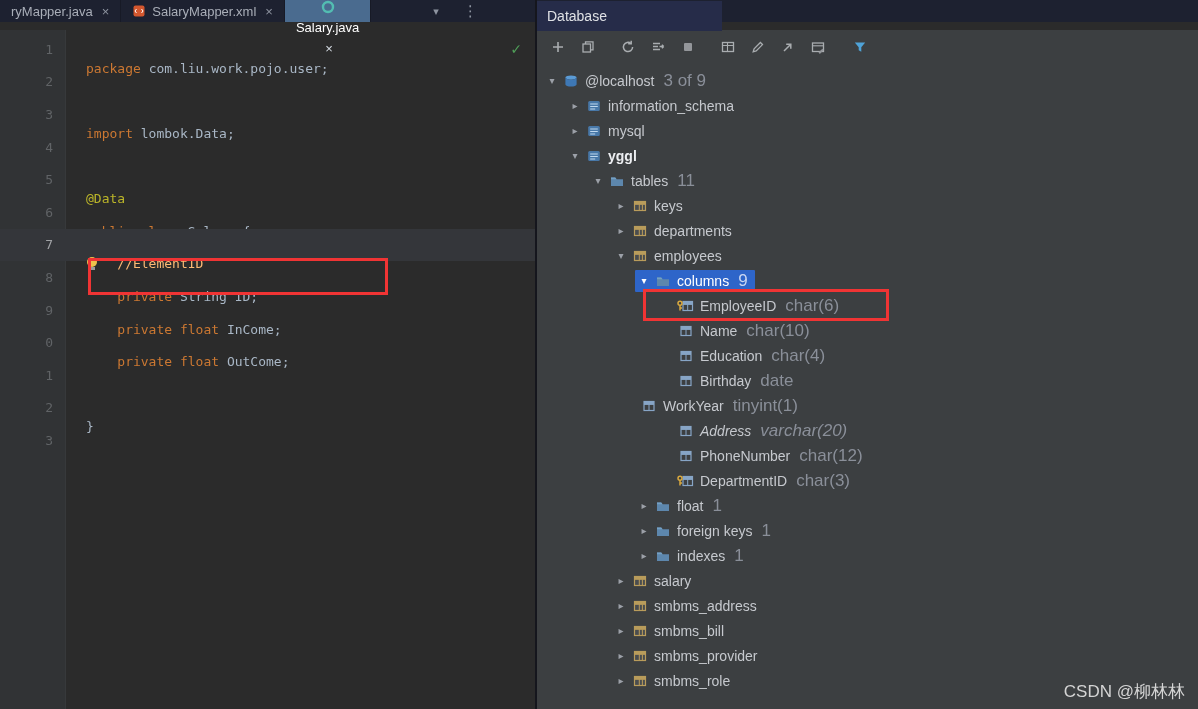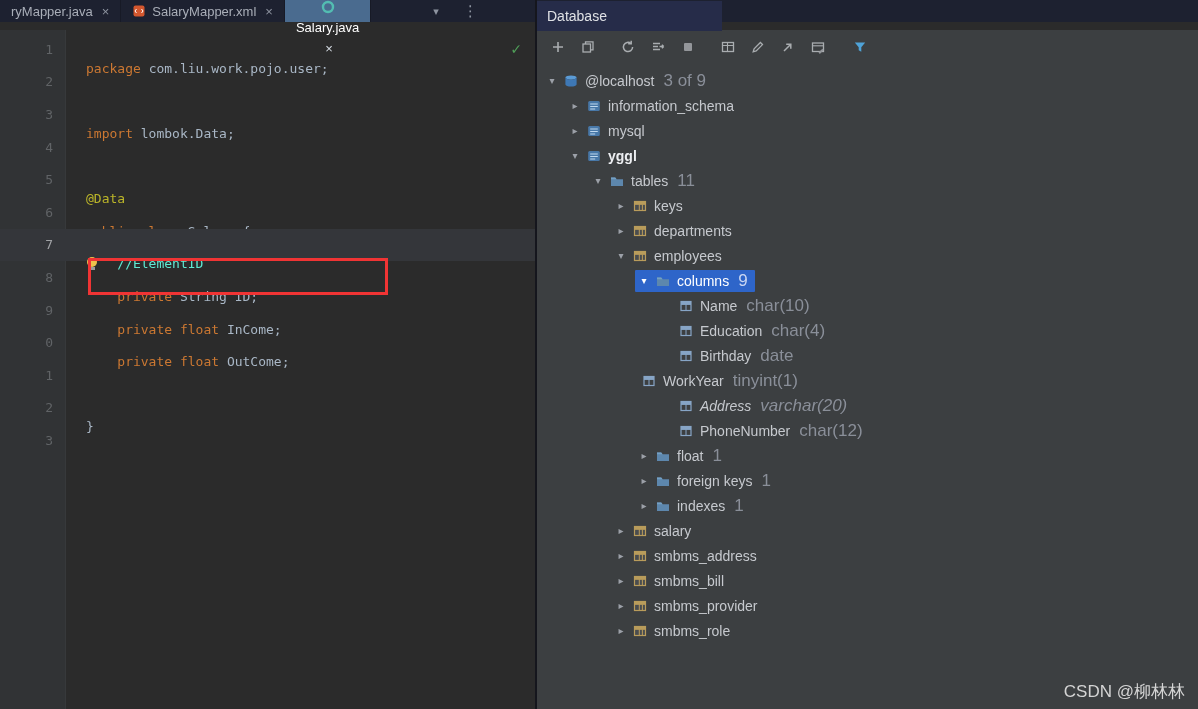--- a/index.html
+++ b/index.html
@@ -24,21 +24,21 @@
   .gutterbg{position:absolute;left:0;top:0;width:66px;height:100%;background:#313335;border-right:1px solid #37393b;}
   .codelines{position:absolute;left:0;top:3px;width:100%;}
   .codeline{position:relative;display:flex;height:32.6px;align-items:center;}
   .codeline.current{background:#34363a;}
   .codeline.current .gut{color:#a1a3a6;}
   .gut{flex:0 0 66px;text-align:right;padding-right:13px;font-size:13px;color:#606366;z-index:2;}
   .src{position:relative;flex:1;display:flex;align-items:center;font-size:13px;white-space:pre;height:100%;padding-left:20px;margin-top:38px;}
   .tok-kw{color:#cc7832}
   .tok-pl{color:#a9b7c6}
   .tok-ann{color:#bbb529}
-  .tok-cm{color:#5eead4}
+  .tok-cm{color:#fdba74}
   .bulb{position:absolute;left:21px;top:9px;width:10px;height:10px;border-radius:50%;background:#eec24c;}
   .bulb::after{content:"";position:absolute;left:2.5px;top:10px;width:5px;height:3px;background:#9b9b9b;}
   .editor-redbox{position:absolute;left:88px;top:-3px;width:300px;height:37px;border:3px solid #f03434;z-index:6;pointer-events:none;}
   .inspect{position:absolute;top:9px;right:14px;color:#4f9e58;font-size:16px;font-weight:bold;z-index:7;}
 
   
   .dbpanel{position:absolute;left:537px;top:30px;width:661px;height:679px;background:#3c3f41;}
   .dbtoolbar{height:37px;display:flex;align-items:center;padding-left:7px;gap:3px;}
   .tbtn{width:27px;height:25px;display:flex;align-items:center;justify-content:center;border-radius:3px;}
   .tbtn:nth-child(3){margin-left:10px;}
@@ -325,20 +325,37 @@
             </svg>
           </span>
           <span class="rlabel">columns</span>
           <span class="meta">9</span>
         </span>
       </div>
       <div class="dbrow" style="padding-left: 121px;">
         <span class="rowline">
           <span class="chev"></span>
           <span class="ricon">
+            <svg width="18" height="16">
+              <rect x="6" y="3.5" width="9.5" height="9" fill="none" stroke="#87a5c6" stroke-width="1.2"></rect>
+              <path d="M6 6.4h9.5M10.7 3.5v9" stroke="#87a5c6" stroke-width="1" fill="none"></path>
+              <rect x="6" y="3.5" width="9.5" height="2.9" fill="#87a5c6"></rect>
+              <circle cx="3" cy="5.2" r="2" fill="none" stroke="#d9a93f" stroke-width="1.5"></circle>
+              <path d="M3 7.2v5.2M3 10h2" stroke="#d9a93f" stroke-width="1.5" fill="none"></path>
+            </svg>
+          </span>
+          <span class="rlabel">EmployeeID</span>
+          <span class="meta">char(6)</span>
+        </span>
+        <div class="row-redbox"></div>
+      </div>
+      <div class="dbrow" style="padding-left: 121px;">
+        <span class="rowline">
+          <span class="chev"></span>
+          <span class="ricon">
             <svg width="16" height="16">
               <rect x="3" y="3.5" width="10" height="9" fill="none" stroke="#87a5c6" stroke-width="1.2"></rect>
               <path d="M3 6.4h10M8 3.5v9" stroke="#87a5c6" stroke-width="1" fill="none"></path>
               <rect x="3" y="3.5" width="10" height="2.9" fill="#87a5c6"></rect>
             </svg>
           </span>
           <span class="rlabel">Name</span>
           <span class="meta">char(10)</span>
         </span>
       </div>
@@ -405,20 +422,36 @@
             <svg width="16" height="16">
               <rect x="3" y="3.5" width="10" height="9" fill="none" stroke="#87a5c6" stroke-width="1.2"></rect>
               <path d="M3 6.4h10M8 3.5v9" stroke="#87a5c6" stroke-width="1" fill="none"></path>
               <rect x="3" y="3.5" width="10" height="2.9" fill="#87a5c6"></rect>
             </svg>
           </span>
           <span class="rlabel">PhoneNumber</span>
           <span class="meta">char(12)</span>
         </span>
       </div>
+      <div class="dbrow" style="padding-left: 121px;">
+        <span class="rowline">
+          <span class="chev"></span>
+          <span class="ricon">
+            <svg width="18" height="16">
+              <rect x="6" y="3.5" width="9.5" height="9" fill="none" stroke="#87a5c6" stroke-width="1.2"></rect>
+              <path d="M6 6.4h9.5M10.7 3.5v9" stroke="#87a5c6" stroke-width="1" fill="none"></path>
+              <rect x="6" y="3.5" width="9.5" height="2.9" fill="#87a5c6"></rect>
+              <circle cx="3" cy="5.2" r="2" fill="none" stroke="#d9a93f" stroke-width="1.5"></circle>
+              <path d="M3 7.2v5.2M3 10h2" stroke="#d9a93f" stroke-width="1.5" fill="none"></path>
+            </svg>
+          </span>
+          <span class="rlabel">DepartmentID</span>
+          <span class="meta">char(3)</span>
+        </span>
+      </div>
       <div class="dbrow" style="padding-left: 98px;">
         <span class="rowline">
           <span class="chev">▸</span>
           <span class="ricon">
             <svg width="16" height="16">
               <path d="M2 4.5h4.2l1.4 1.8H14V13H2z" fill="#5d87ad"></path>
               <path d="M2 4.5h4.2l1.4 1.8H2z" fill="#74a0c4"></path>
             </svg>
           </span>
           <span class="rlabel">float</span>

